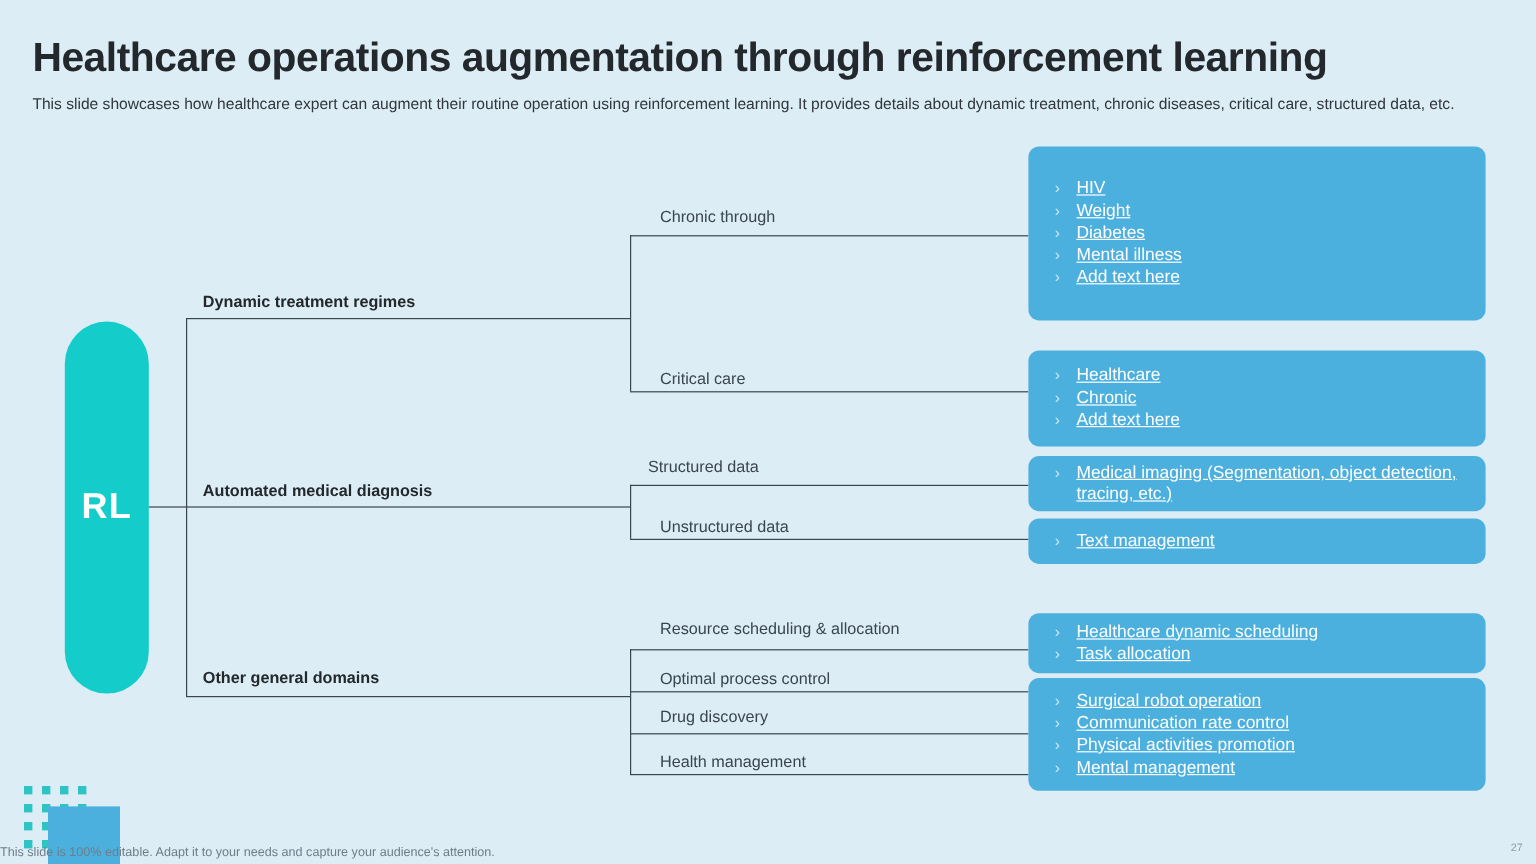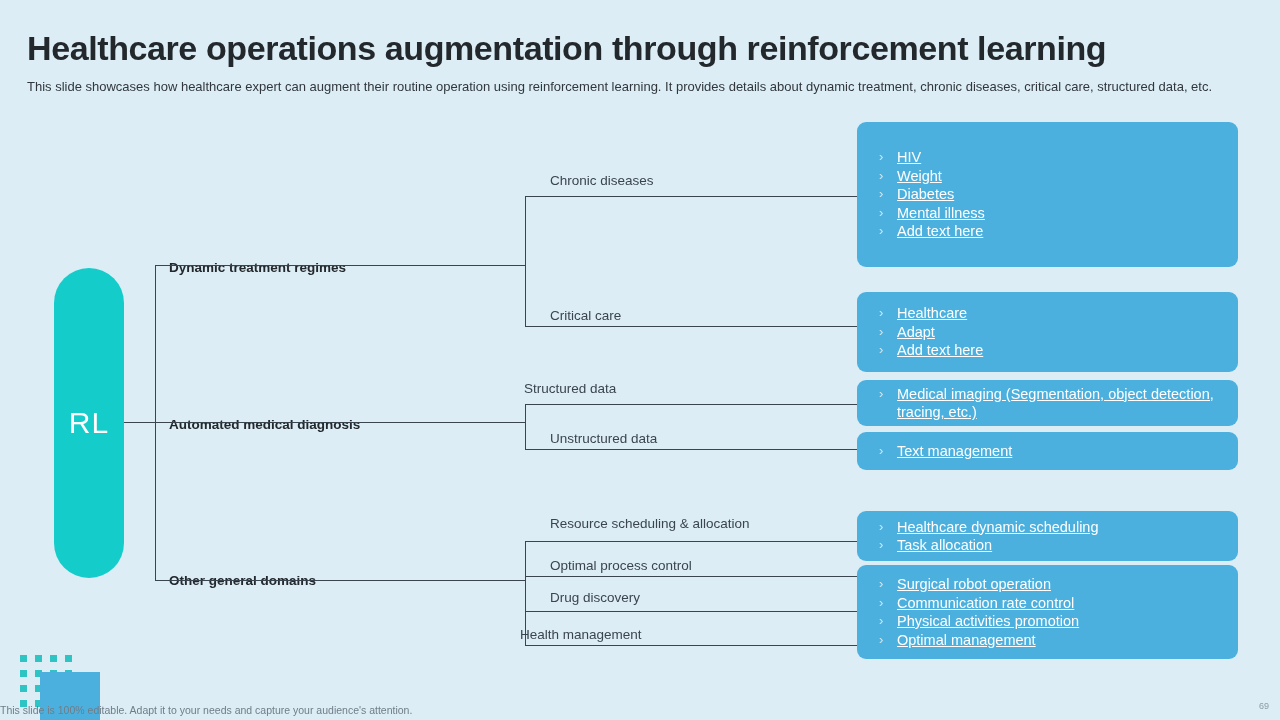--- a/index.html
+++ b/index.html
@@ -42,21 +42,21 @@
     width: 70px; height: 310px;
     background: #14cdcb;
     border-radius: 35px;
     display: flex;
     align-items: center;
     justify-content: center;
   }
   #rl-pill .rl-text {
     color: #ffffff;
     font-size: 30px;
-    font-weight: normal;
+    font-weight: bold;
     letter-spacing: 1px;
   }
 
   
   .ln-h {
     position: absolute;
     height: 0;
     border-top: 1px solid #3a4550;
   }
   .ln-v {
@@ -65,21 +65,20 @@
     border-left: 1px solid #3a4550;
   }
 
   
   .l1-label {
     position: absolute;
     font-size: 13.5px;
     font-weight: bold;
     color: #23282c;
     white-space: nowrap;
-    margin-top: 16px;
   }
 
   
   .l2-label {
     position: absolute;
     font-size: 13.5px;
     color: #3a4550;
     white-space: nowrap;
   }
 
@@ -176,39 +175,39 @@
   <div class="l1-label" style="left:169px; top:244px;">Dynamic treatment regimes</div>
   <div class="ln-h" style="left:155px; top:265px; width:370px;"></div>
 
   <div class="l1-label" style="left:169px; top:401px;">Automated medical diagnosis</div>
   <div class="ln-h" style="left:155px; top:422px; width:370px;"></div>
 
   <div class="l1-label" style="left:169px; top:557px;">Other general domains</div>
   <div class="ln-h" style="left:155px; top:580px; width:370px;"></div>
 
   <div class="ln-v" style="left:525px; top:196px; height:130px;"></div>
-  <div class="l2-label" style="left:550px; top:173px;">Chronic diseases</div>
+  <div class="l2-label" style="left:550px; top:173px;">Chronic through</div>
   <div class="ln-h" style="left:525px; top:196px; width:332px;"></div>
   <div class="l2-label" style="left:550px; top:308px;">Critical care</div>
   <div class="ln-h" style="left:525px; top:326px; width:332px;"></div>
 
   <div class="ln-v" style="left:525px; top:404px; height:45px;"></div>
-  <div class="l2-label" style="left:524px; top:381px;">Structured data</div>
+  <div class="l2-label" style="left:540px; top:381px;">Structured data</div>
   <div class="ln-h" style="left:525px; top:404px; width:332px;"></div>
   <div class="l2-label" style="left:550px; top:431px;">Unstructured data</div>
   <div class="ln-h" style="left:525px; top:449px; width:332px;"></div>
 
   <div class="ln-v" style="left:525px; top:541px; height:104px;"></div>
   <div class="l2-label" style="left:550px; top:516px;">Resource scheduling &amp; allocation</div>
   <div class="ln-h" style="left:525px; top:541px; width:332px;"></div>
   <div class="l2-label" style="left:550px; top:558px;">Optimal process control</div>
   <div class="ln-h" style="left:525px; top:576px; width:332px;"></div>
   <div class="l2-label" style="left:550px; top:590px;">Drug discovery</div>
   <div class="ln-h" style="left:525px; top:611px; width:332px;"></div>
-  <div class="l2-label" style="left:520px; top:627px;">Health management</div>
+  <div class="l2-label" style="left:550px; top:627px;">Health management</div>
   <div class="ln-h" style="left:525px; top:645px; width:332px;"></div>
 
   <div class="card" style="left:857px; top:122px; width:381px; height:145px;">
     <ul>
       <li>
           <span class="chev">›</span>
           <span class="txt">HIV</span>
         </li>
       <li>
           <span class="chev">›</span>
@@ -230,21 +229,21 @@
   </div>
 
   <div class="card" style="left:857px; top:292px; width:381px; height:80px;">
     <ul>
       <li>
           <span class="chev">›</span>
           <span class="txt">Healthcare</span>
         </li>
       <li>
           <span class="chev">›</span>
-          <span class="txt">Adapt</span>
+          <span class="txt">Chronic</span>
         </li>
       <li>
           <span class="chev">›</span>
           <span class="txt">Add text here</span>
         </li>
     </ul>
   </div>
 
   <div class="card" style="left:857px; top:380px; width:381px; height:46px;">
     <ul>
@@ -286,21 +285,21 @@
       <li>
           <span class="chev">›</span>
           <span class="txt">Communication rate control</span>
         </li>
       <li>
           <span class="chev">›</span>
           <span class="txt">Physical activities promotion</span>
         </li>
       <li>
           <span class="chev">›</span>
-          <span class="txt">Optimal management</span>
+          <span class="txt">Mental management</span>
         </li>
     </ul>
   </div>
 
   <div id="dots">
     <i style="left:0px;  top:0px;"></i>
       <i style="left:15px; top:0px;"></i>
       <i style="left:30px; top:0px;"></i>
       <i style="left:45px; top:0px;"></i>
     <i style="left:0px;  top:15px;"></i>
@@ -312,15 +311,15 @@
       <i style="left:30px; top:30px;"></i>
       <i style="left:45px; top:30px;"></i>
     <i style="left:0px;  top:45px;"></i>
       <i style="left:15px; top:45px;"></i>
       <i style="left:30px; top:45px;"></i>
       <i style="left:45px; top:45px;"></i>
   </div>
   <div id="blue-square"></div>
 
   <div id="footer-note">This slide is 100% editable. Adapt it to your needs and capture your audience's attention.</div>
-  <div id="page-num">69</div>
+  <div id="page-num">27</div>
 
 </div>
 
 </body></html>

